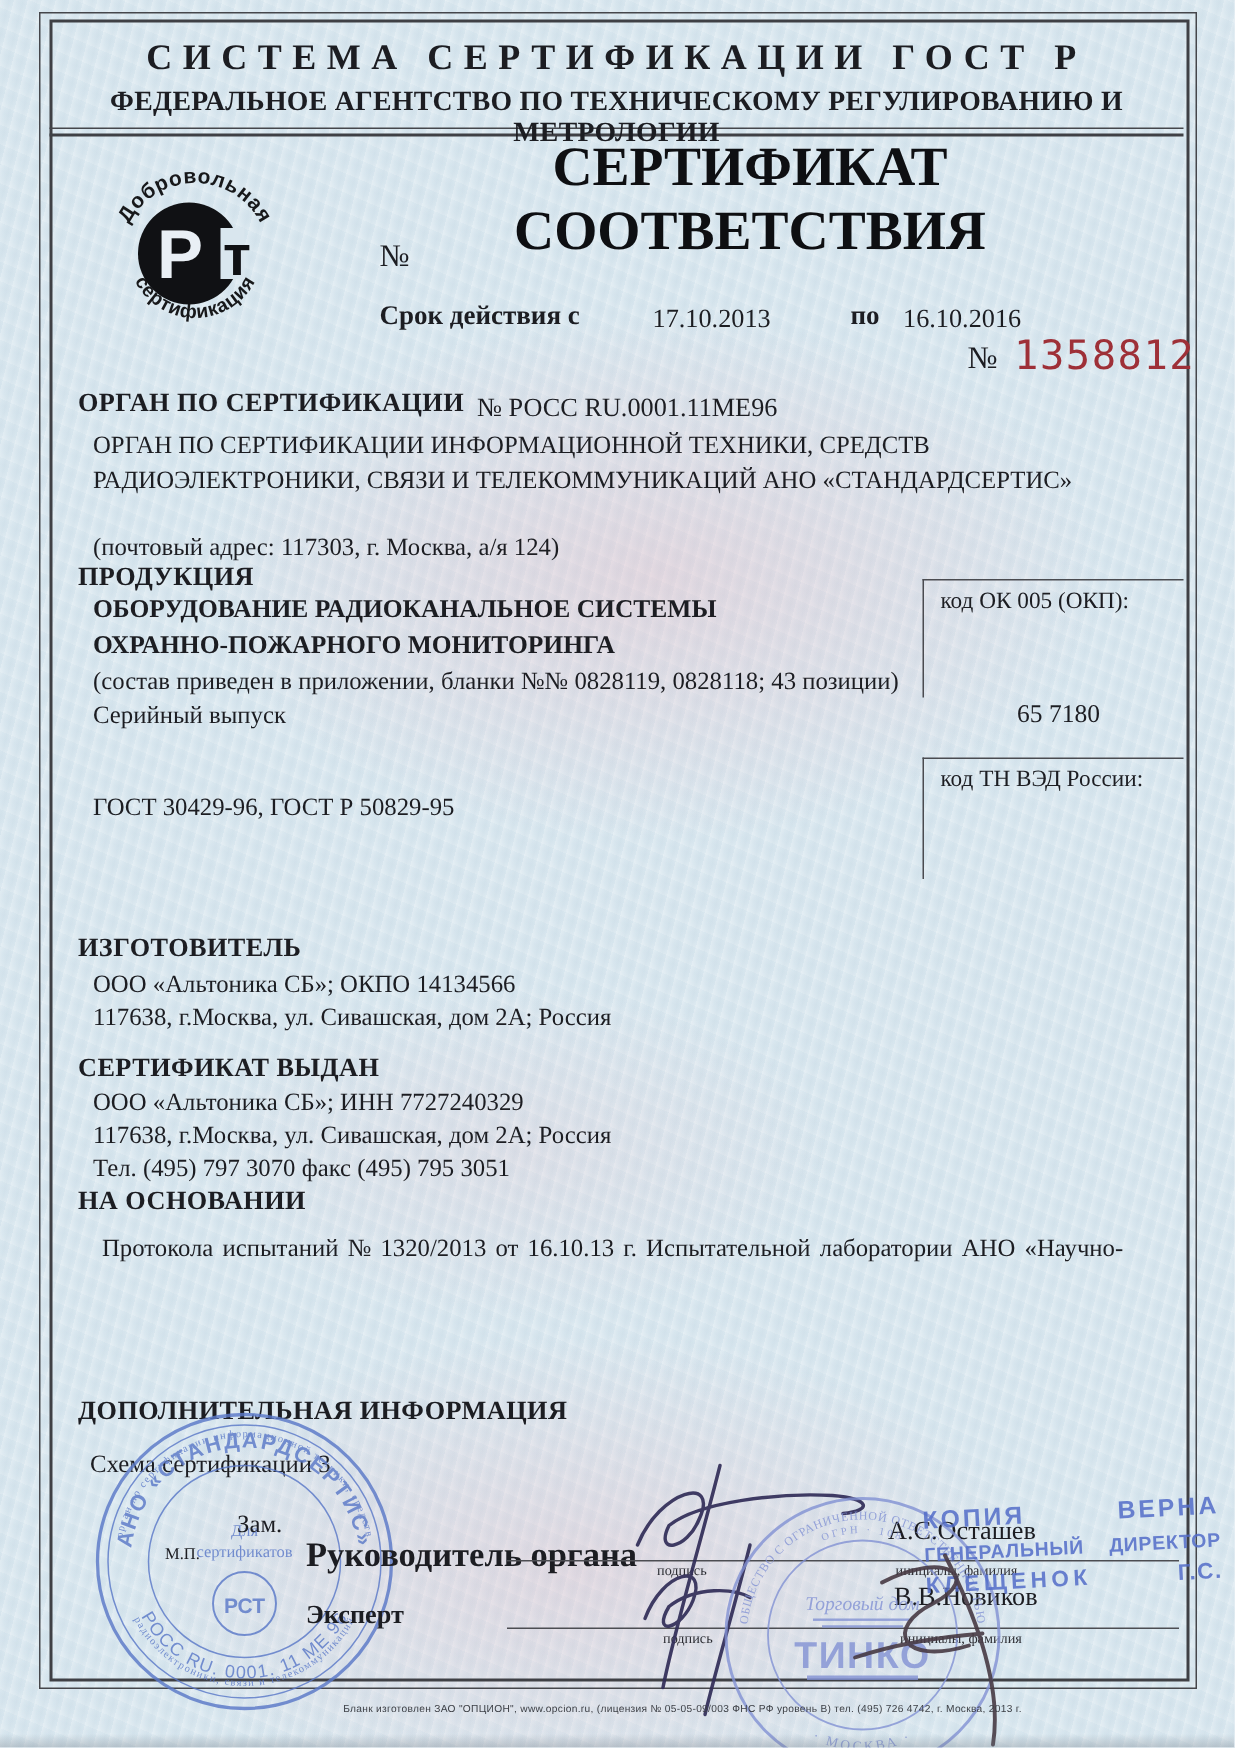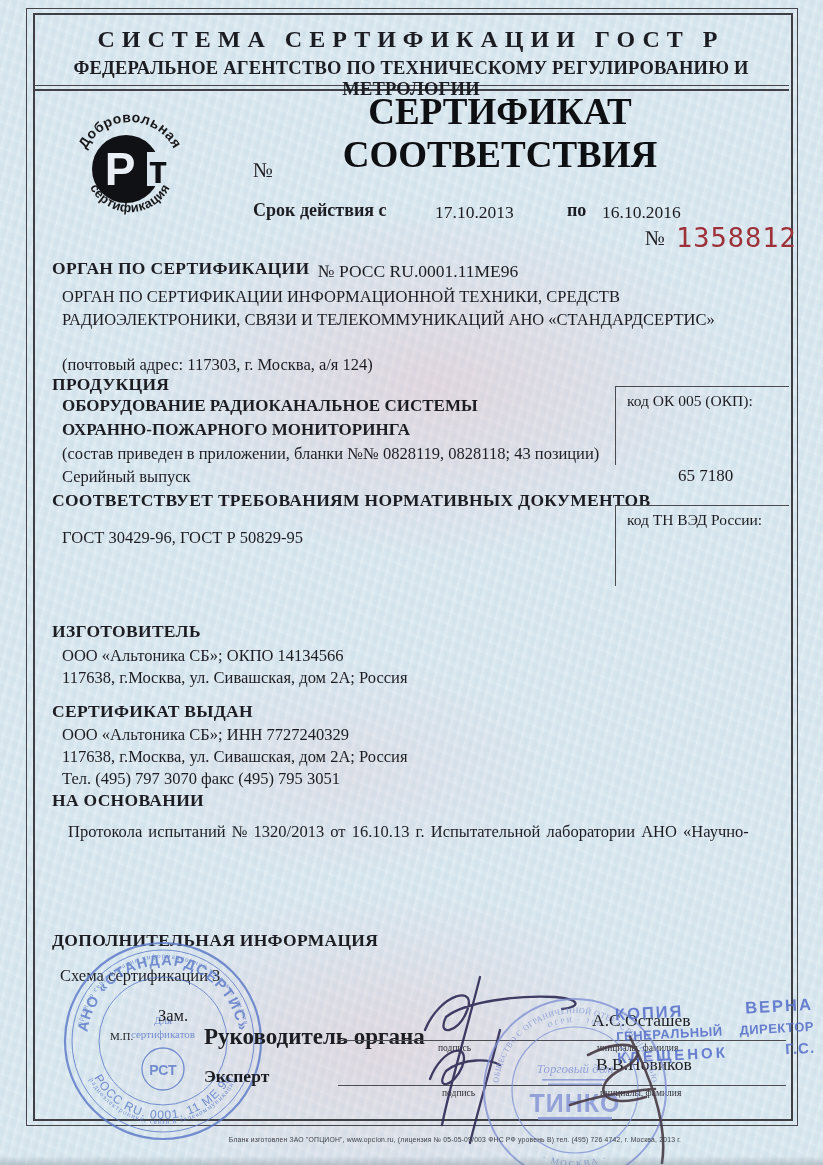--- a/index.html
+++ b/index.html
@@ -86,21 +86,20 @@
   <div class="abs sec-h" style="left:52px;top:374px;">ПРОДУКЦИЯ</div>
   <div class="abs b" style="left:62px;top:420px;font-size:17px;">ОХРАННО-ПОЖАРНОГО  МОНИТОРИНГА</div>
   <div class="abs b" style="left:62px;top:396px;font-size:17px;">ОБОРУДОВАНИЕ  РАДИОКАНАЛЬНОЕ  СИСТЕМЫ</div>
   <div class="abs body-t" style="left:62px;top:444px;">(состав  приведен  в  приложении, бланки №№ 0828119, 0828118; 43 позиции)</div>
   <div class="abs body-t" style="left:62px;top:467px;">Серийный  выпуск</div>
 
   <div class="abs code-box" style="left:615px;top:386px;width:173px;height:78px;"></div>
   <div class="abs" style="left:627px;top:392px;font-size:15.5px;">код ОК 005 (ОКП):</div>
   <div class="abs" style="left:678px;top:466px;font-size:17px;">65 7180</div>
 
-  <div class="abs sec-h" style="left:52px;top:490px;">СООТВЕТСТВУЕТ ТРЕБОВАНИЯМ НОРМАТИВНЫХ ДОКУМЕНТОВ</div>
   <div class="abs body-t" style="left:62px;top:528px;">ГОСТ 30429-96,   ГОСТ Р 50829-95</div>
 
   <div class="abs code-box" style="left:615px;top:505px;width:173px;height:80px;"></div>
   <div class="abs" style="left:627px;top:511px;font-size:15.5px;">код ТН ВЭД России:</div>
 
   <div class="abs sec-h" style="left:52px;top:621px;">ИЗГОТОВИТЕЛЬ</div>
   <div class="abs body-t" style="left:62px;top:646px;">ООО «Альтоника СБ»;  ОКПО 14134566</div>
   <div class="abs body-t" style="left:62px;top:668px;">117638, г.Москва, ул. Сивашская, дом 2А;  Россия</div>
 
   <div class="abs sec-h" style="left:52px;top:701px;">СЕРТИФИКАТ ВЫДАН</div>

